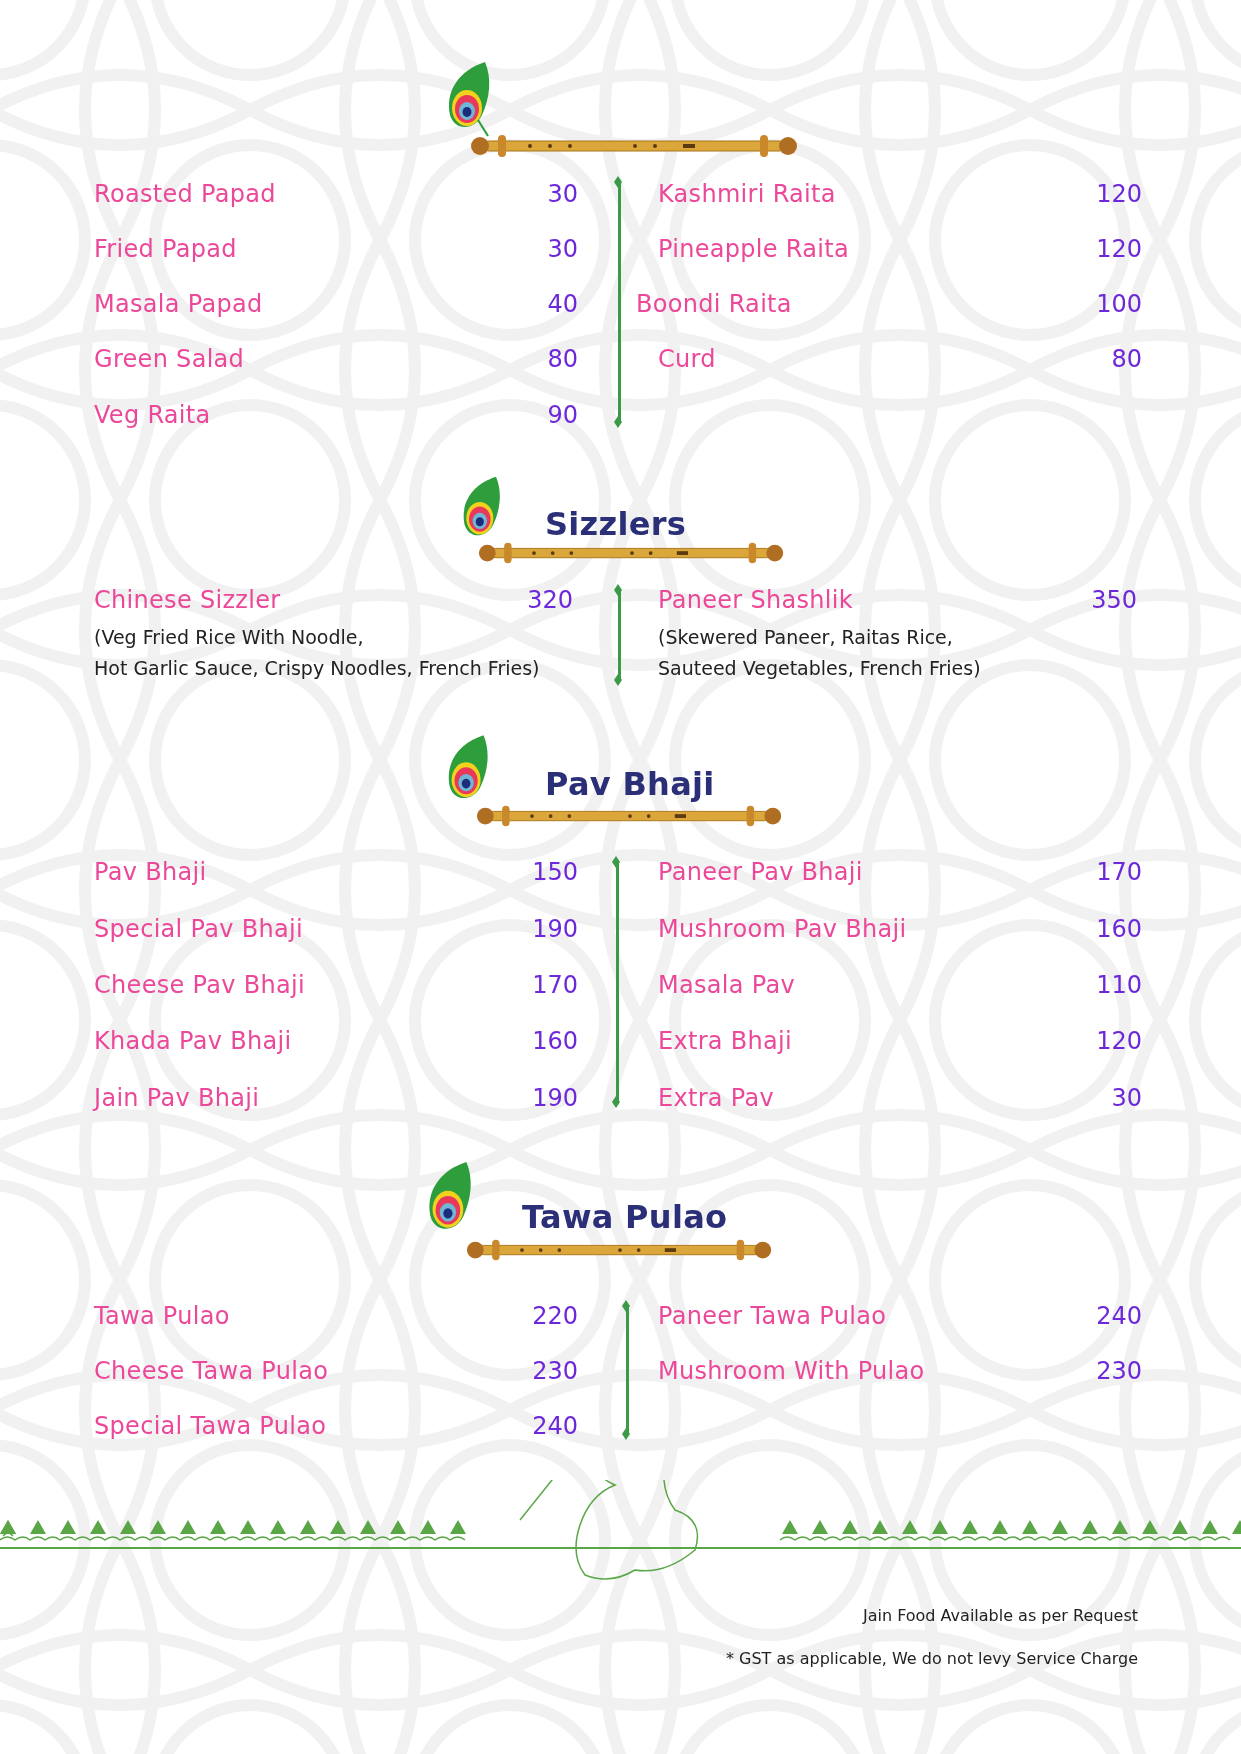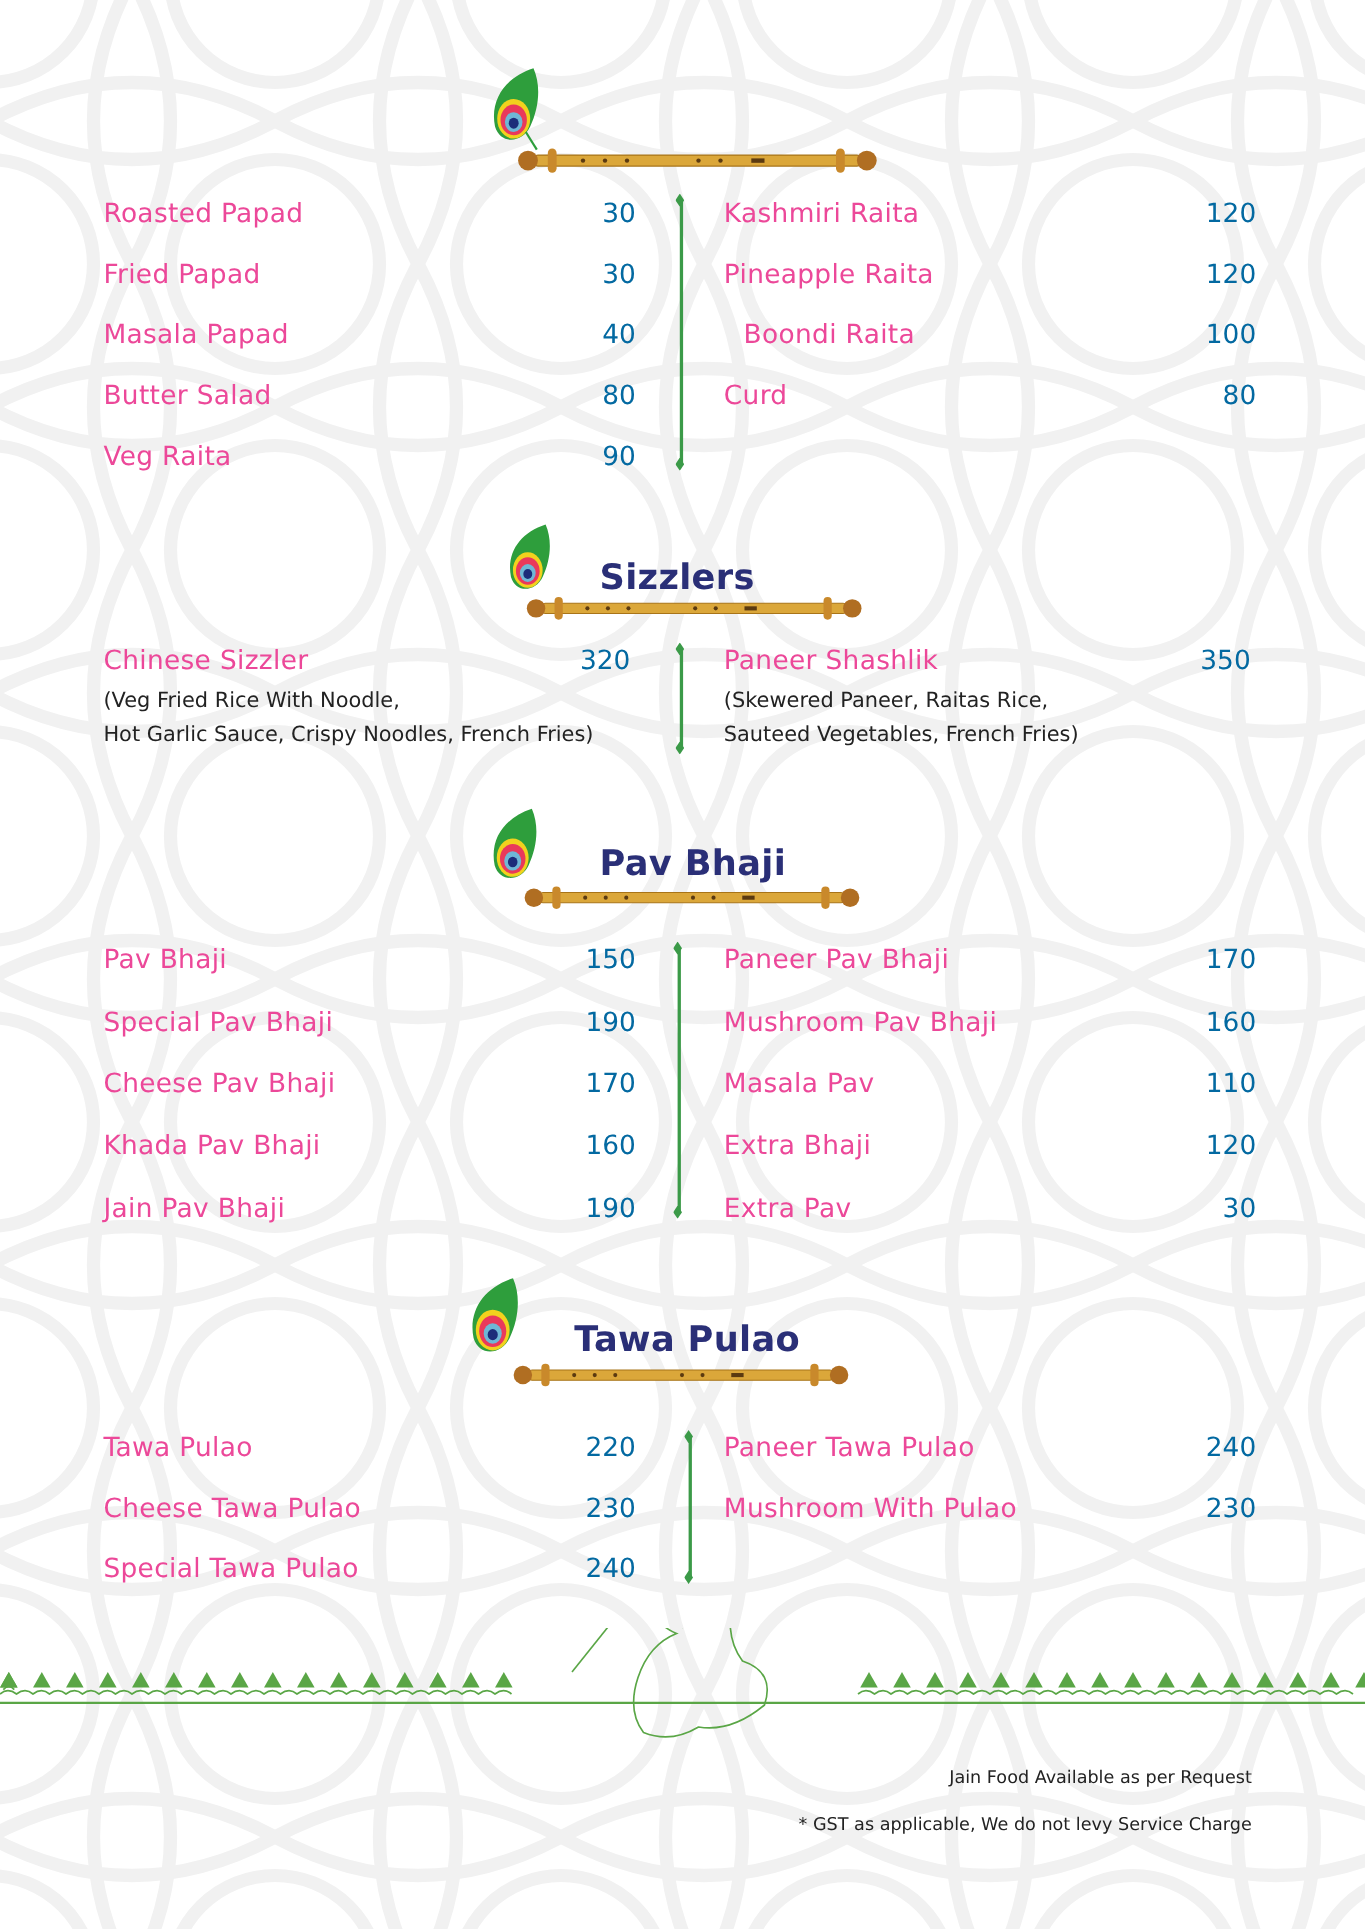--- a/index.html
+++ b/index.html
@@ -14,21 +14,21 @@
   .section-title {
     position:absolute; font-family:"DejaVu Sans", sans-serif; font-weight:bold;
     color:#2a2f77; font-size:32px; white-space:nowrap; letter-spacing:0.3px;
   }
   .feather { position:absolute; }
   .flute { position:absolute; }
   .item {
     position:absolute; z-index:2; font-size:24px; color:#ec4899; white-space:nowrap;
     letter-spacing:0.3px;
   }
-  .price { position:absolute; z-index:2; font-size:24px; color:#0369a1; text-align:right; width:80px; }
+  .price { position:absolute; z-index:2; font-size:24px; color:#6d28d9; text-align:right; width:80px; }
   .desc { position:absolute; z-index:2; font-size:19px; color:#222; white-space:nowrap; line-height:31px; }
   .divider { position:absolute; z-index:2; width:3px; background:#3b9a48; }
   .divider::before, .divider::after {
     content:""; position:absolute; left:-4px; width:8px; height:12px; background:#3b9a48;
     clip-path:polygon(50% 0, 100% 50%, 50% 100%, 0 50%);
   }
   .divider::before { top:-6px; }
   .divider::after { bottom:-6px; }
   .note { position:absolute; z-index:2; font-size:16px; color:#222; text-align:center; right:103px; white-space:nowrap; }
   .footer-art { position:absolute; z-index:1; left:0; top:1480px; }
@@ -75,32 +75,32 @@
     <rect x="213" y="12" width="12" height="4" fill="#5b3a10"></rect>
   </svg>
 </div>
 
 <div class="item" style="left:94px; top:180px;">Roasted Papad</div>
 <div class="price" style="left:498px; top:180px;">30</div>
 <div class="item" style="left:94px; top:235px;">Fried Papad</div>
 <div class="price" style="left:498px; top:235px;">30</div>
 <div class="item" style="left:94px; top:290px;">Masala Papad</div>
 <div class="price" style="left:498px; top:290px;">40</div>
-<div class="item" style="left:94px; top:345px;">Butter Salad</div>
+<div class="item" style="left:94px; top:345px;">Green Salad</div>
 <div class="price" style="left:498px; top:345px;">80</div>
 <div class="item" style="left:94px; top:401px;">Veg Raita</div>
 <div class="price" style="left:498px; top:401px;">90</div>
 
 <div class="divider" style="left:618px; top:182px; height:240px;"></div>
 
 <div class="item" style="left:658px; top:180px;">Kashmiri Raita</div>
 <div class="price" style="left:1062px; top:180px;">120</div>
 <div class="item" style="left:658px; top:235px;">Pineapple Raita</div>
 <div class="price" style="left:1062px; top:235px;">120</div>
-<div class="item" style="left:676px; top:290px;">Boondi Raita</div>
+<div class="item" style="left:636px; top:290px;">Boondi Raita</div>
 <div class="price" style="left:1062px; top:290px;">100</div>
 <div class="item" style="left:658px; top:345px;">Curd</div>
 <div class="price" style="left:1062px; top:345px;">80</div>
 
 <div class="section-head" style="left:455px; top:475px; width:340px; height:95px;">
   <svg class="feather" style="left:0; top:0;" width="55" height="72" viewBox="0 0 60 80">
     <path d="M45 2 C20 10 5 30 10 55 C15 72 35 70 42 55 C50 38 52 18 45 2Z" fill="#2e9e3c"></path>
     <ellipse cx="27" cy="48" rx="15" ry="18" fill="#f2d21d"></ellipse>
     <ellipse cx="27" cy="49" rx="12" ry="14" fill="#e9395b"></ellipse>
     <ellipse cx="27" cy="51" rx="8" ry="9" fill="#6fb7d6"></ellipse>

